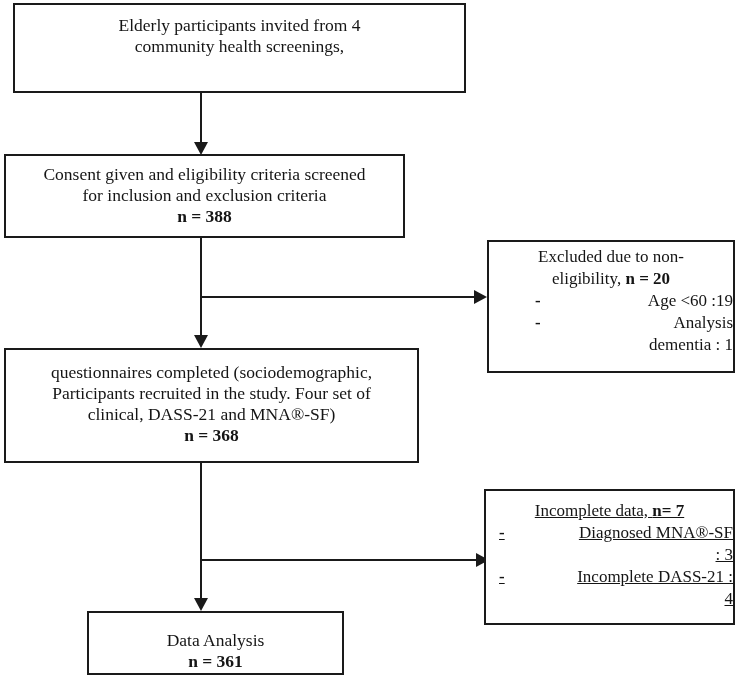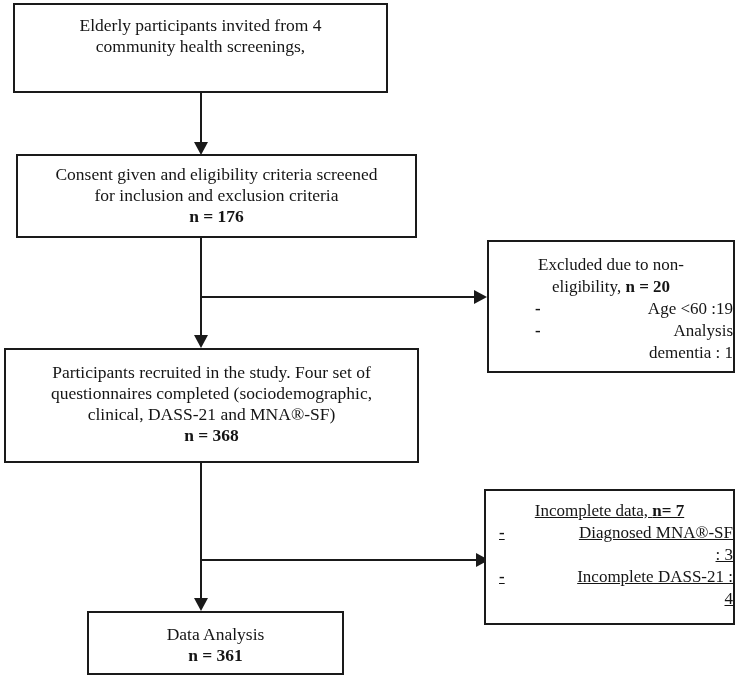--- a/index.html
+++ b/index.html
@@ -45,26 +45,26 @@
   .side {
     font-size: 17px;
     line-height: 22px;
   }
   .side .title {
     text-align: center;
   }
   .nline, b {
     font-weight: bold;
   }
-  .box-invited   { left: 13px;  top: 3px;   width: 375px; height: 90px;  padding-top: 10px; }
-  .box-consent   { left: 16px;  top: 154px; width: 401px; height: 84px;  padding-top: 8px; }
-  .box-excluded  { left: 487px; top: 240px; width: 248px; height: 133px; padding-top: 12px; }
+  .box-invited   { left: 13px;  top: 3px;   width: 453px; height: 90px;  padding-top: 10px; }
+  .box-consent   { left: 4px;  top: 154px; width: 401px; height: 84px;  padding-top: 8px; }
+  .box-excluded  { left: 487px; top: 240px; width: 248px; height: 133px; padding-top: 4px; }
   .box-recruited { left: 4px;   top: 348px; width: 415px; height: 115px; padding-top: 12px; }
   .box-incomplete{ left: 484px; top: 489px; width: 251px; height: 136px; padding-top: 9px; text-decoration: underline; }
-  .box-analysis  { left: 87px;  top: 611px; width: 257px; height: 64px;  padding-top: 11px; }
+  .box-analysis  { left: 87px;  top: 611px; width: 257px; height: 64px;  padding-top: 17px; }
   .list-item {
     display: flex;
     align-items: flex-start;
   }
   .dash {
     font-weight: bold;
     flex: 0 0 auto;
     text-align: left;
   }
   .box-excluded .dash   { margin-left: 46px; width: 32px; }
@@ -103,21 +103,21 @@
   </svg>
 
   <div class="box main box-invited">
     <div>Elderly participants invited from 4</div>
     <div>community health screenings,</div>
   </div>
 
   <div class="box main box-consent">
     <div>Consent given and eligibility criteria screened</div>
     <div>for inclusion and exclusion criteria</div>
-    <div class="nline">n = 176</div>
+    <div class="nline">n = 388</div>
   </div>
 
   <div class="box side box-excluded">
     <div class="title">Excluded due to non-</div>
     <div class="title"><span>eligibility, </span><b>n = 20</b></div>
     <div class="list">
       <div class="list-item">
         <span class="dash">-</span>
         <span class="item-text">
           <div>Age &lt;60 :19</div>
@@ -127,22 +127,22 @@
         <span class="dash">-</span>
         <span class="item-text">
           <div>Analysis</div>
           <div>dementia : 1</div>
         </span>
       </div>
     </div>
   </div>
 
   <div class="box main box-recruited">
+    <div>questionnaires completed (sociodemographic,</div>
     <div>Participants recruited in the study. Four set of</div>
-    <div>questionnaires completed (sociodemographic,</div>
     <div>clinical, DASS-21 and MNA®-SF)</div>
     <div class="nline">n = 368</div>
   </div>
 
   <div class="box side box-incomplete">
     <div class="title"><span>Incomplete data, </span><b>n= 7</b></div>
     <div class="list">
       <div class="list-item">
         <span class="dash">-</span>
         <span class="item-text">

